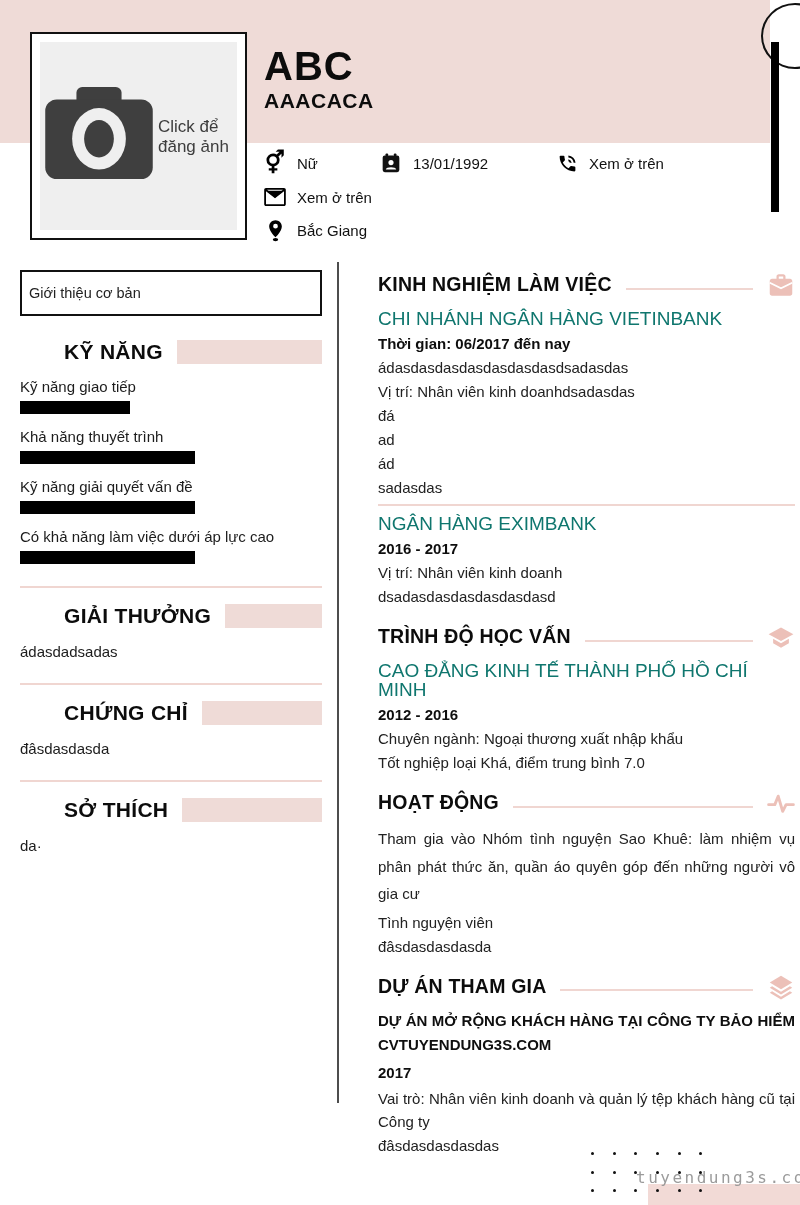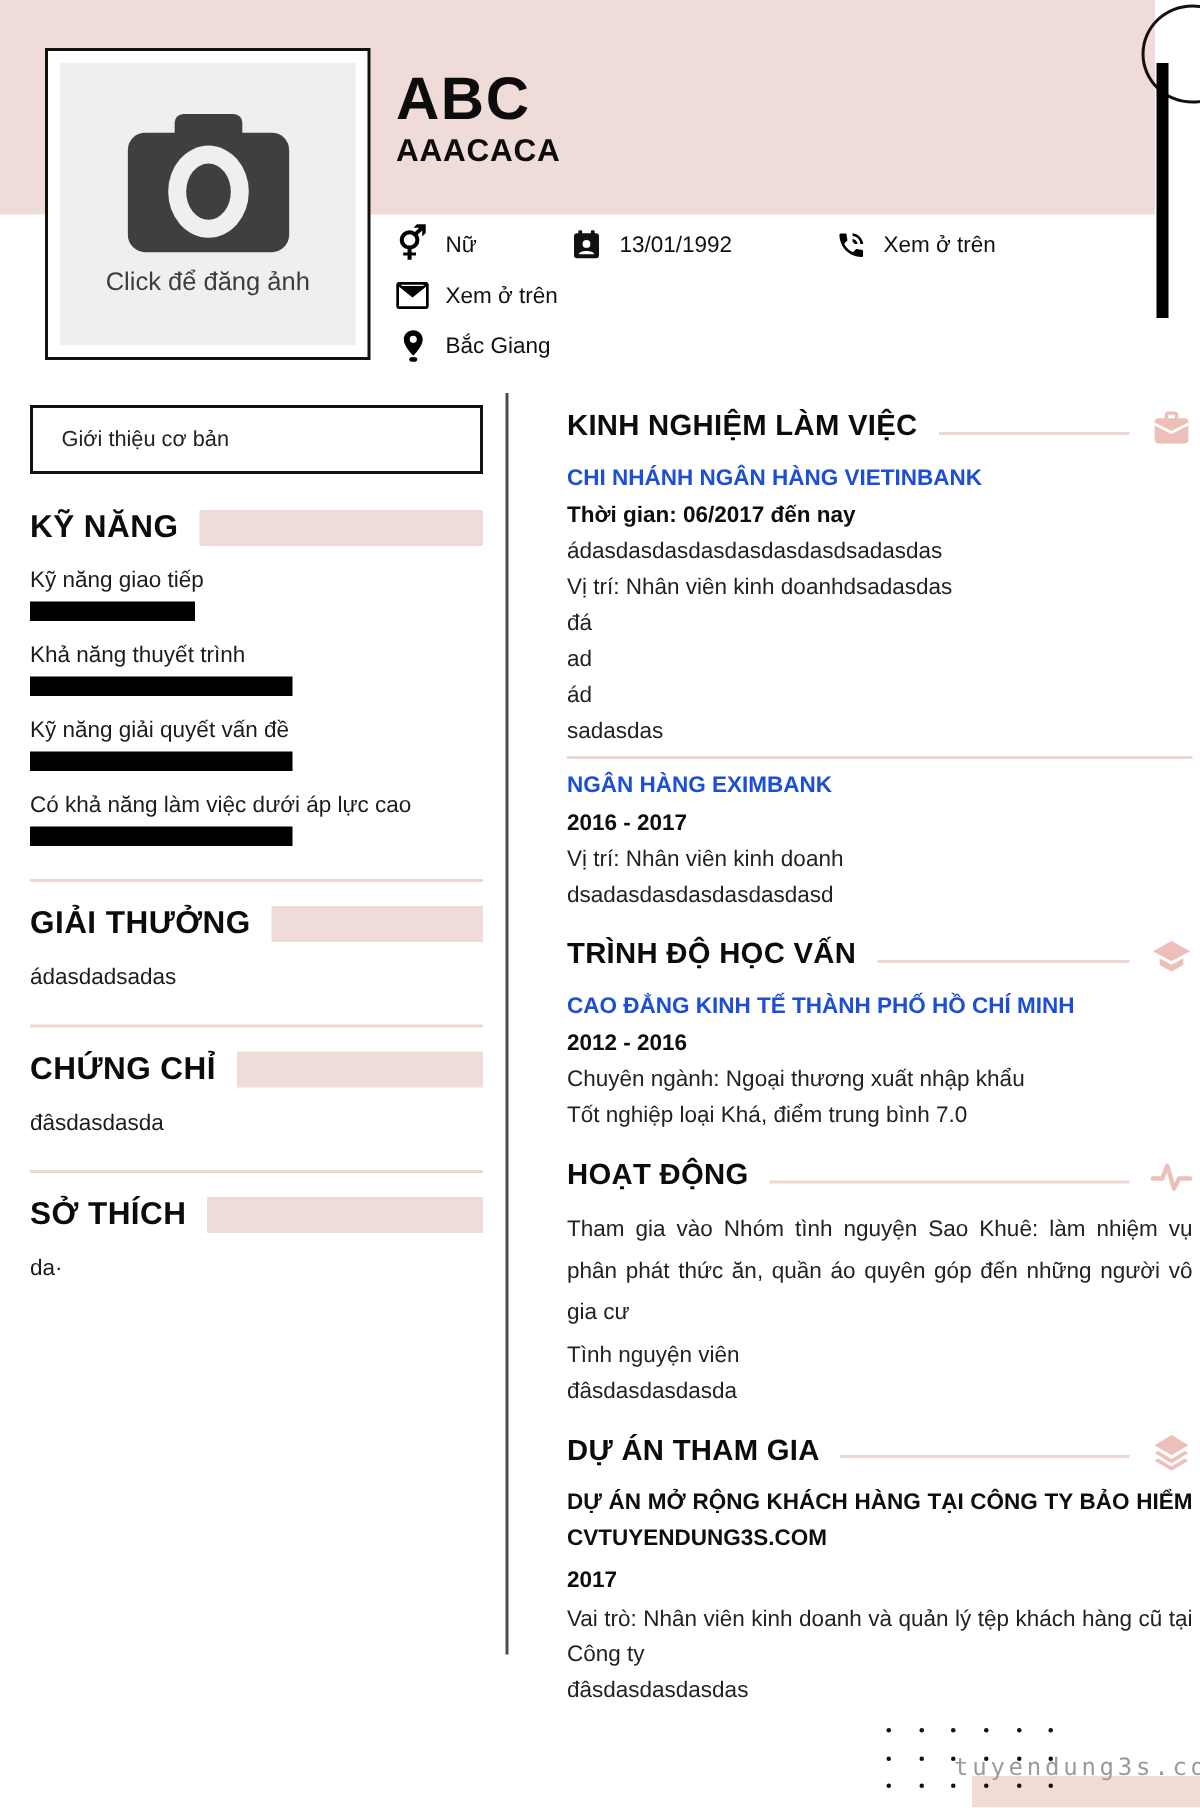--- a/index.html
+++ b/index.html
@@ -9,49 +9,49 @@
     background:#fff; font-family:"Liberation Sans", sans-serif; color:#222;
     overflow:hidden;
   }
   
   .band { position:absolute; left:0; top:0; width:770px; height:143px; background:#EFDBD7; }
   .corner-circle { position:absolute; left:761px; top:3px; width:68px; height:66px;
     border:2.5px solid #111; border-radius:50%; background:transparent; }
   .vbar { position:absolute; left:771px; top:42px; width:8px; height:170px; background:#000; }
   .photo-box { position:absolute; left:30px; top:32px; width:217px; height:208px;
     background:#fff; border:2px solid #111; display:flex; align-items:center; justify-content:center; cursor:pointer; }
-  .photo-inner { width:197px; height:188px; background:#efefef; display:flex; flex-direction:column;
+  .photo-inner { width:197px; height:188px; background:#efefef; display:flex; flex-direction:row;
     align-items:center; justify-content:center; }
   .photo-caption { font-size:17px; color:#3d3d3d; margin-top:2px; }
   .name { position:absolute; left:264px; top:44px; font-size:40px; font-weight:800; color:#0c0c0c; letter-spacing:1px; }
   .subtitle { position:absolute; left:264px; top:89px; font-size:21px; font-weight:700; color:#0c0c0c; letter-spacing:.5px; }
   .contact-item { position:absolute; display:flex; align-items:center; gap:11px; font-size:15px; color:#111; }
   .contact-item .ic { width:22px; height:22px; display:flex; align-items:center; justify-content:center; }
   .gender-glyph { font-size:22px; font-weight:700; line-height:22px; color:#000; }
   
   .left-col { position:absolute; left:20px; top:270px; width:302px; }
   .intro-box { border:2px solid #111; height:46px; display:flex; align-items:center;
-    padding-left:19px; font-size:14.5px; color:#222; cursor:text; }
-  .side-head { display:flex; align-items:center; margin-top:24px; }
+    padding-left:7px; font-size:14.5px; color:#222; cursor:text; }
+  .side-head { display:flex; align-items:center; margin-top:24px;margin-left:44px; }
   .side-title { font-size:21px; font-weight:800; color:#0c0c0c; white-space:nowrap; padding-right:14px; letter-spacing:.3px; }
   .side-fill { flex:1; height:24px; background:#EFDBD7; }
   .skill-label { margin-top:13px; font-size:15px; line-height:19px; color:#1c1c1c; }
   .skill-bar { margin-top:5px; height:13px; background:#000; }
   .side-divider { margin-top:22px; height:2px; background:#F0D6D1; }
   .side-text { margin-top:14px; font-size:15px; line-height:19px; color:#1c1c1c; }
   .side-head.tight { margin-top:16px; }
   
   .divider-v { position:absolute; left:337px; top:262px; width:2px; height:841px; background:#4d4d4d; }
   
   .right-col { position:absolute; left:378px; top:262px; width:417px; }
   .sec-head { display:flex; align-items:center; gap:14px; }
   .sec-title { font-size:19.5px; font-weight:800; color:#0c0c0c; white-space:nowrap; letter-spacing:.2px; }
   .sec-line { flex:1; height:2px; background:#F0D6D1; position:relative; top:4px; }
   .sec-icon { flex:none; width:28px; height:27px; position:relative; top:1px; }
-  .entry-company { margin-top:11px; font-size:15px; font-weight:700; color:#1d4ed8; line-height:19px; }
+  .entry-company { margin-top:11px; font-size:19px; font-weight:400; color:#0f766e; line-height:19px; }
   .entry-time { margin-top:6px; font-size:15px; font-weight:700; color:#0e0e0e; line-height:19px; }
   .entry-line { font-size:15px; line-height:24px; color:#222; }
   .entry-lines { margin-top:3px; }
   .entry-divider { margin-top:4px; margin-bottom:8px; height:2px; background:#F0D6D1; }
   .gap-sec { margin-top:14px; }
   .para-justify { margin-top:9px; font-size:15px; line-height:27.5px; color:#222; text-align:justify; }
   .para-bold-justify { margin-top:9px; font-size:15px; font-weight:700; line-height:24px; color:#0e0e0e; text-align:justify; }
   .role-justify { font-size:15px; line-height:23.5px; color:#222; text-align:justify; }
   
   .dots-pattern { position:absolute; left:591px; top:1152px; display:grid;

